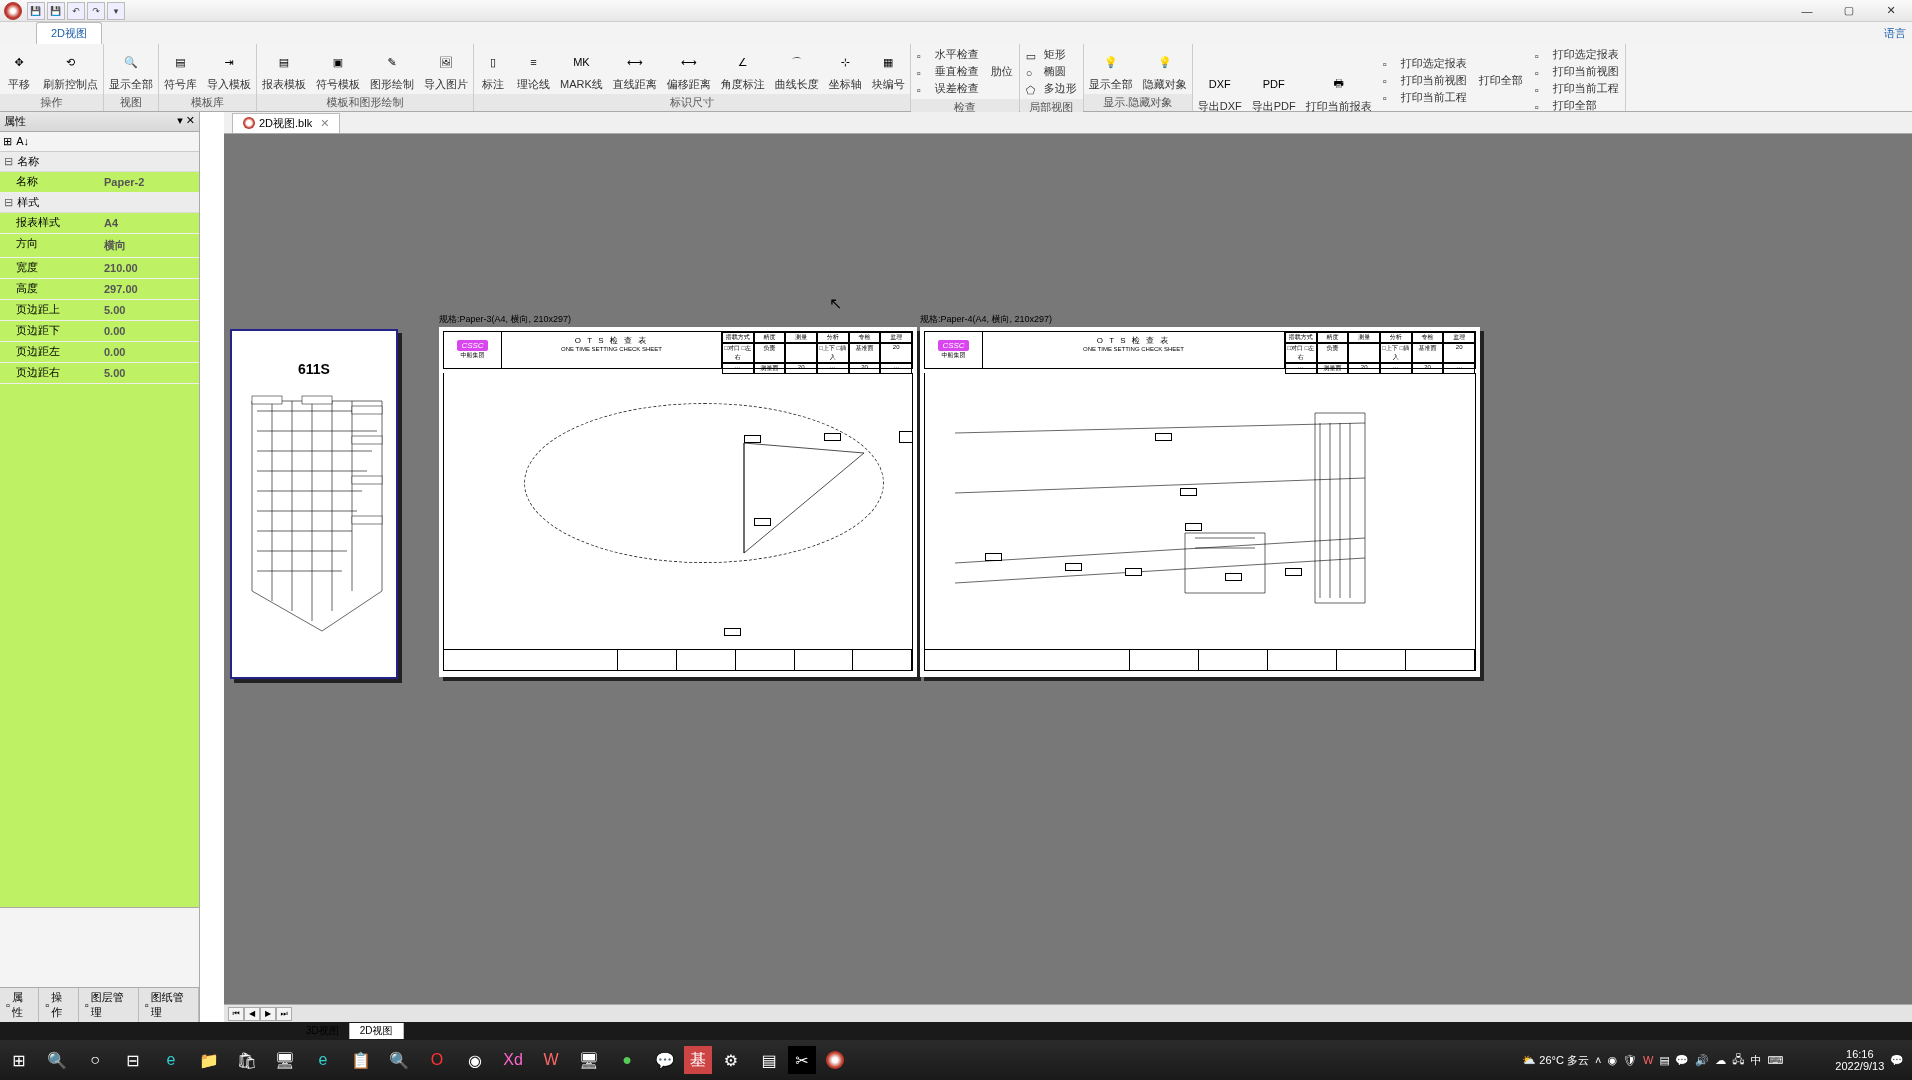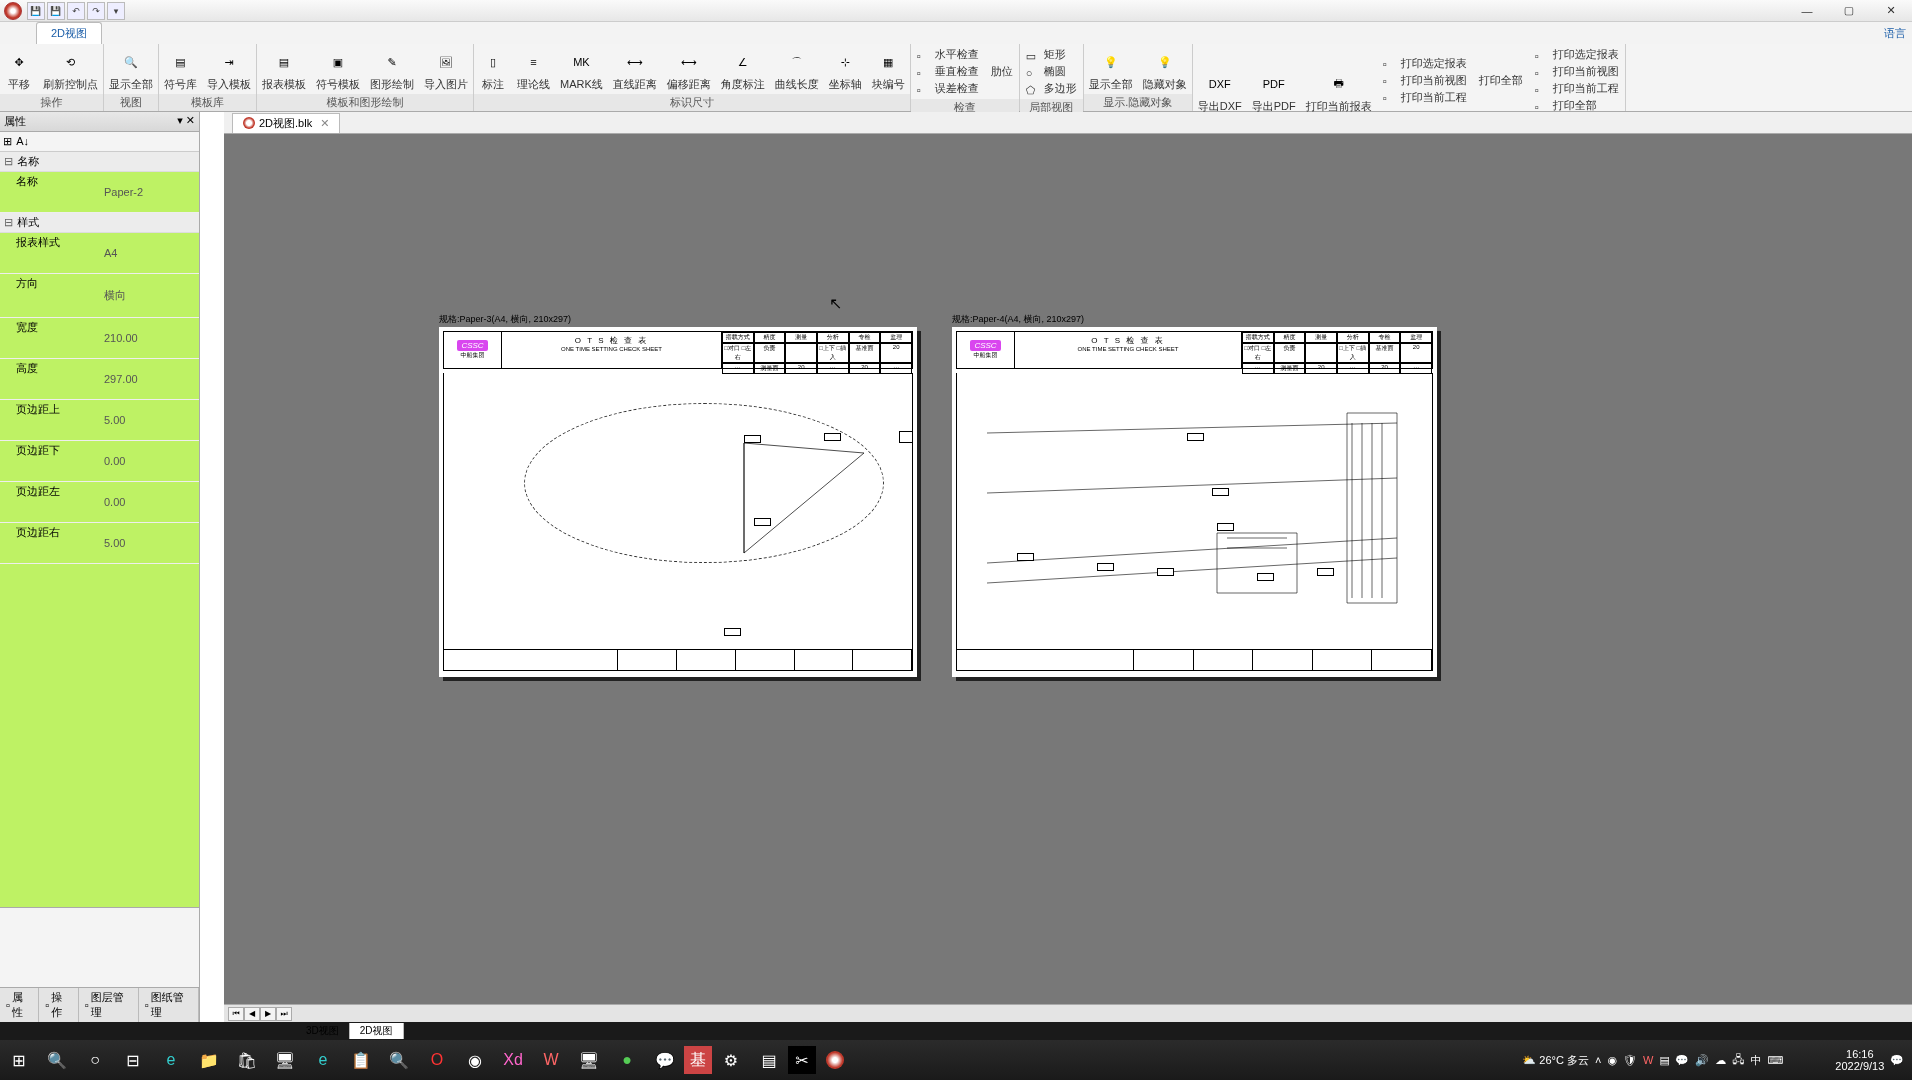--- a/index.html
+++ b/index.html
@@ -24,36 +24,36 @@
 .stack-item .sic{width:14px;height:10px;margin-right:4px;}
 .workspace{display:flex;height:calc(100% - 112px - 30px - 28px);gap:24px;}
 .prop-panel{width:200px;background:#f4f4f4;border-right:1px solid #aaa;display:flex;flex-direction:column;}
 .prop-title{background:linear-gradient(#e8e8e8,#d8d8d8);padding:2px 4px;display:flex;justify-content:space-between;border-bottom:1px solid #aaa;}
 .prop-toolbar{padding:3px;border-bottom:1px solid #ccc;display:flex;gap:4px;}
 .prop-grid{flex:1;background:#bef264;}
 .prop-cat{background:#ececec;padding:2px 4px;border-bottom:1px solid #ddd;display:flex;align-items:center;}
 .prop-cat::before{content:"⊟";margin-right:4px;color:#666;}
 .prop-row{display:flex;border-bottom:1px solid #eee;}
 .prop-key{width:100px;padding:2px 4px 2px 16px;}
-.prop-val{flex:1;padding:14px 4px;color:#555;}
+.prop-val{flex:1;padding:4px 4px;color:#555;font-weight:bold;}
 .prop-desc{height:80px;border-top:1px solid #aaa;background:#f4f4f4;}
 .prop-tabs{display:flex;background:#e4e4e4;border-top:1px solid #aaa;}
 .prop-tab{padding:2px 6px;border-right:1px solid #bbb;font-size:11px;display:flex;align-items:center;}
 .canvas-area{flex:1;display:flex;flex-direction:column;background:#7a7a7a;}
 .doc-tabs{height:22px;background:#f0f0f0;display:flex;align-items:center;padding-left:8px;border-bottom:1px solid #aaa;}
 .doc-tab{background:#fff;padding:2px 10px;border:1px solid #bbb;border-bottom:none;display:flex;align-items:center;gap:4px;}
 .doc-tab .dic{width:12px;height:12px;background:radial-gradient(circle,#fff 30%,#c0392b 60%);border-radius:50%;}
 .doc-tab .x{color:#888;margin-left:4px;}
 .canvas{flex:1;background:#787878;position:relative;overflow:hidden;}
 .sheet{position:absolute;background:#fff;box-shadow:4px 4px 0 #222;}
 .sheet.selected{border:2px solid #228;}
 .sheet-label{position:absolute;top:-14px;left:0;font-size:9px;color:#000;background:#787878;}
 .sheet1{left:6px;top:195px;width:168px;height:350px;}
 .sheet2{left:215px;top:193px;width:478px;height:350px;}
-.sheet3{left:728px;top:193px;width:485px;height:350px;}
+.sheet3{left:696px;top:193px;width:560px;height:350px;}
 .titleblock{border:1px solid #000;margin:4px;height:38px;display:flex;font-size:7px;}
 .tb-logo{width:58px;border-right:1px solid #000;display:flex;flex-direction:column;align-items:center;justify-content:center;}
 .cssc{background:#d946ef;color:#fff;padding:1px 4px;font-style:italic;font-size:8px;border-radius:2px;}
 .tb-title{flex:1;border-right:1px solid #000;text-align:center;padding-top:3px;}
 .tb-cells{width:190px;display:grid;grid-template-columns:repeat(6,1fr);grid-template-rows:1fr 1fr 1fr;}
 .tb-cells div{border:0.5px solid #000;font-size:6px;text-align:center;}
 .draw-area{position:relative;height:calc(100% - 74px);margin:0 4px;border-left:1px solid #000;border-right:1px solid #000;overflow:hidden;}
 .bottomblock{border:1px solid #000;margin:0 4px 4px;height:22px;display:flex;}
 .bottomblock div{border-right:0.5px solid #000;flex:1;font-size:6px;}
 .bottom-tabs{height:18px;background:#e4e4e4;display:flex;align-items:center;border-top:1px solid #aaa;}
@@ -349,20 +349,38 @@
     <div class="doc-tabs">
       <div class="doc-tab">
         <span class="dic"></span>
         <span>2D视图.blk</span>
         <span class="x">✕</span>
       </div>
     </div>
     <div class="canvas">
       <div class="cursor">↖</div>
 
+      <div class="sheet sheet1 selected">
+        <div style="text-align:center;font-size:14px;font-weight:bold;margin-top:30px;">611S</div>
+        <svg width="168" height="280" style="position:absolute;top:60px;">
+          <g stroke="#000" fill="none" stroke-width="0.6">
+            <path d="M20 10 L150 10 L150 200 L90 240 L20 200 Z"></path>
+            <path d="M25 20 L145 20 M25 40 L145 40 M25 60 L140 60 M25 80 L135 80 M25 100 L130 100 M25 120 L125 120 M25 140 L120 140 M25 160 L115 160 M25 180 L110 180"></path>
+            <path d="M40 10 L40 210 M60 10 L60 220 M80 10 L80 230 M100 10 L100 220 M120 10 L120 200"></path>
+          </g>
+          <g font-size="5" fill="#000">
+            <rect x="20" y="5" width="30" height="8" fill="#fff" stroke="#000" stroke-width="0.5"></rect>
+            <rect x="70" y="5" width="30" height="8" fill="#fff" stroke="#000" stroke-width="0.5"></rect>
+            <rect x="120" y="15" width="30" height="8" fill="#fff" stroke="#000" stroke-width="0.5"></rect>
+            <rect x="120" y="45" width="30" height="8" fill="#fff" stroke="#000" stroke-width="0.5"></rect>
+            <rect x="120" y="85" width="30" height="8" fill="#fff" stroke="#000" stroke-width="0.5"></rect>
+            <rect x="120" y="125" width="30" height="8" fill="#fff" stroke="#000" stroke-width="0.5"></rect>
+          </g>
+        </svg>
+      </div>
 
       <div class="sheet sheet2">
         <div class="sheet-label">规格:Paper-3(A4, 横向, 210x297)</div>
         <div class="titleblock">
           <div class="tb-logo">
             <div class="cssc">CSSC</div>
             <div style="font-size:6px;">中船集团</div>
           </div>
           <div class="tb-title">
             <div style="font-size:8px;letter-spacing:2px;">O T S 检 查 表</div>

